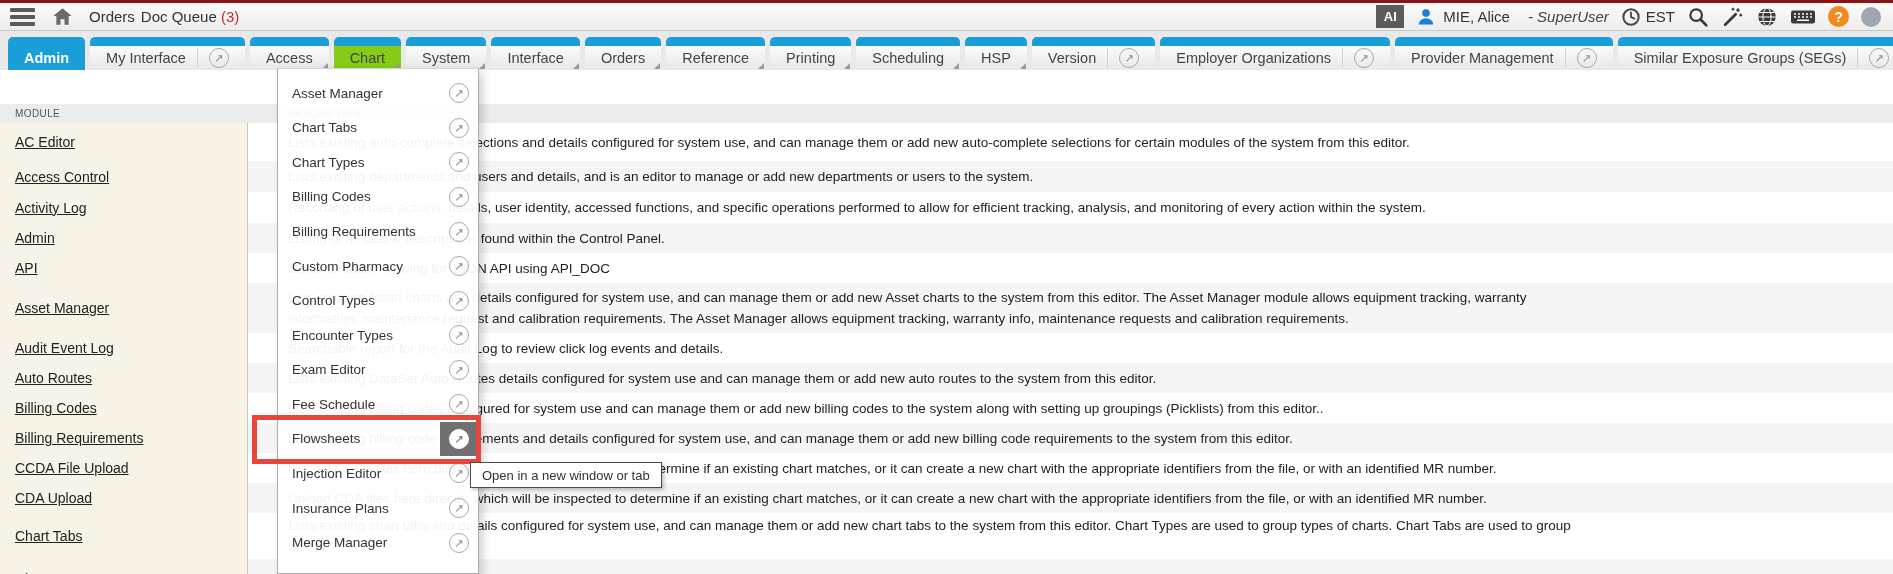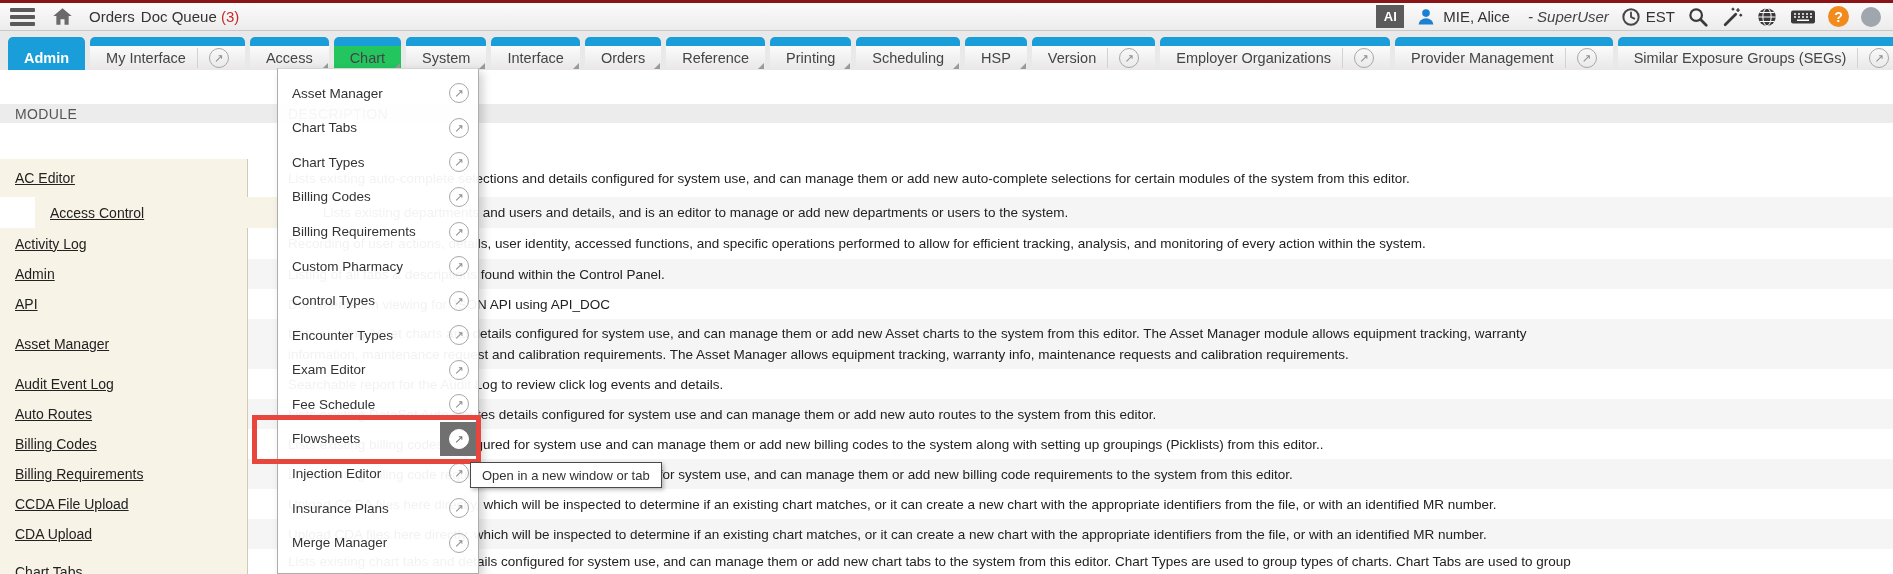--- a/index.html
+++ b/index.html
@@ -37,33 +37,33 @@
     overflow:hidden;
   }
   .tab{
     position:relative; height:33px; flex:0 0 auto;
     border-top:9px solid #1a9ed9; border-radius:5px 5px 0 0;
     background:linear-gradient(#fbfbfb,#e9e7e7);
     padding:0 16px; display:flex; align-items:center;
     font-size:14.5px; color:#454545; white-space:nowrap; cursor:pointer;
   }
   .tab.active{ background:#1a9ed9; color:#fff; font-weight:bold; }
-  .tab.open{ background:#22c55e;margin-top:8px; }
+  .tab.open{ background:#84cc16;margin-top:8px; }
   .tab-ext{ display:flex; align-items:center; margin-left:11px; padding-left:11px;
     border-left:1px solid #d2d2d2; }
   .circ-arrow{ width:20px; height:20px; border:1px solid #a8a8a8; border-radius:50%;
     color:#8f8f8f; font-size:11.5px; display:flex; align-items:center; justify-content:center; }
   .corner{ position:absolute; right:1px; bottom:1px; width:0; height:0;
     border-style:solid; border-width:0 0 6px 6px;
     border-color:transparent transparent #9a9a9a transparent; }
 
   
   .content{ position:absolute; left:0; top:70px; right:0; bottom:0; background:#fff; overflow:hidden; }
   .thead{ position:absolute; left:0; top:34px; right:0; height:19px; background:#ececec;
-    display:flex; align-items:center; font-size:14px; color:#555; letter-spacing:.4px; }
+    display:flex; align-items:center; font-size:10px; color:#555; letter-spacing:.4px; }
   .thead .h-module{ padding-left:15px; }
   .thead .h-desc{ position:absolute; left:288px; }
   .rows{ position:absolute; left:0; top:53px; right:0; }
   .trow{ display:flex; width:100%; }
   .mcell{ width:248px; flex:0 0 248px; background:#f7f3e6; border-right:1px solid #cfc9b8;
     display:flex; align-items:center; padding-left:15px; }
   .mlink{ color:#222; text-decoration:underline; font-size:14px; cursor:pointer; white-space:nowrap; }
   .dcell{ flex:1; display:flex; align-items:center; padding:0 10px 0 40px;
     font-size:13.5px; color:#222; white-space:pre-line; overflow:hidden; line-height:21px; }
   .trow.alt .dcell{ background:#f5f5f5; }
@@ -246,27 +246,27 @@
 
   </div>
   </div>
 
 <div class="content">
   <div class="thead">
     <span class="h-module">MODULE</span>
     <span class="h-desc">DESCRIPTION</span>
   </div>
   <div class="rows">
-      <div class="trow" style="height: 38px; margin-top: 36px;">
+      <div class="trow" style="height: 38px;">
     <div class="mcell">
       <a class="mlink">AC Editor</a>
     </div>
     <div class="dcell">Lists existing auto-complete selections and details configured for system use, and can manage them or add new auto-complete selections for certain modules of the system from this editor.</div>
   </div>
-      <div class="trow alt" style="height: 31px; padding-left: 35px;">
+      <div class="trow alt" style="height: 31px;">
     <div class="mcell">
       <a class="mlink">Access Control</a>
     </div>
     <div class="dcell">Lists existing departments and users and details, and is an editor to manage or add new departments or users to the system.</div>
   </div>
       <div class="trow" style="height: 31px;">
     <div class="mcell">
       <a class="mlink">Activity Log</a>
     </div>
     <div class="dcell">Recording of user actions, details, user identity, accessed functions, and specific operations performed to allow for efficient tracking, analysis, and monitoring of every action within the system.</div>

